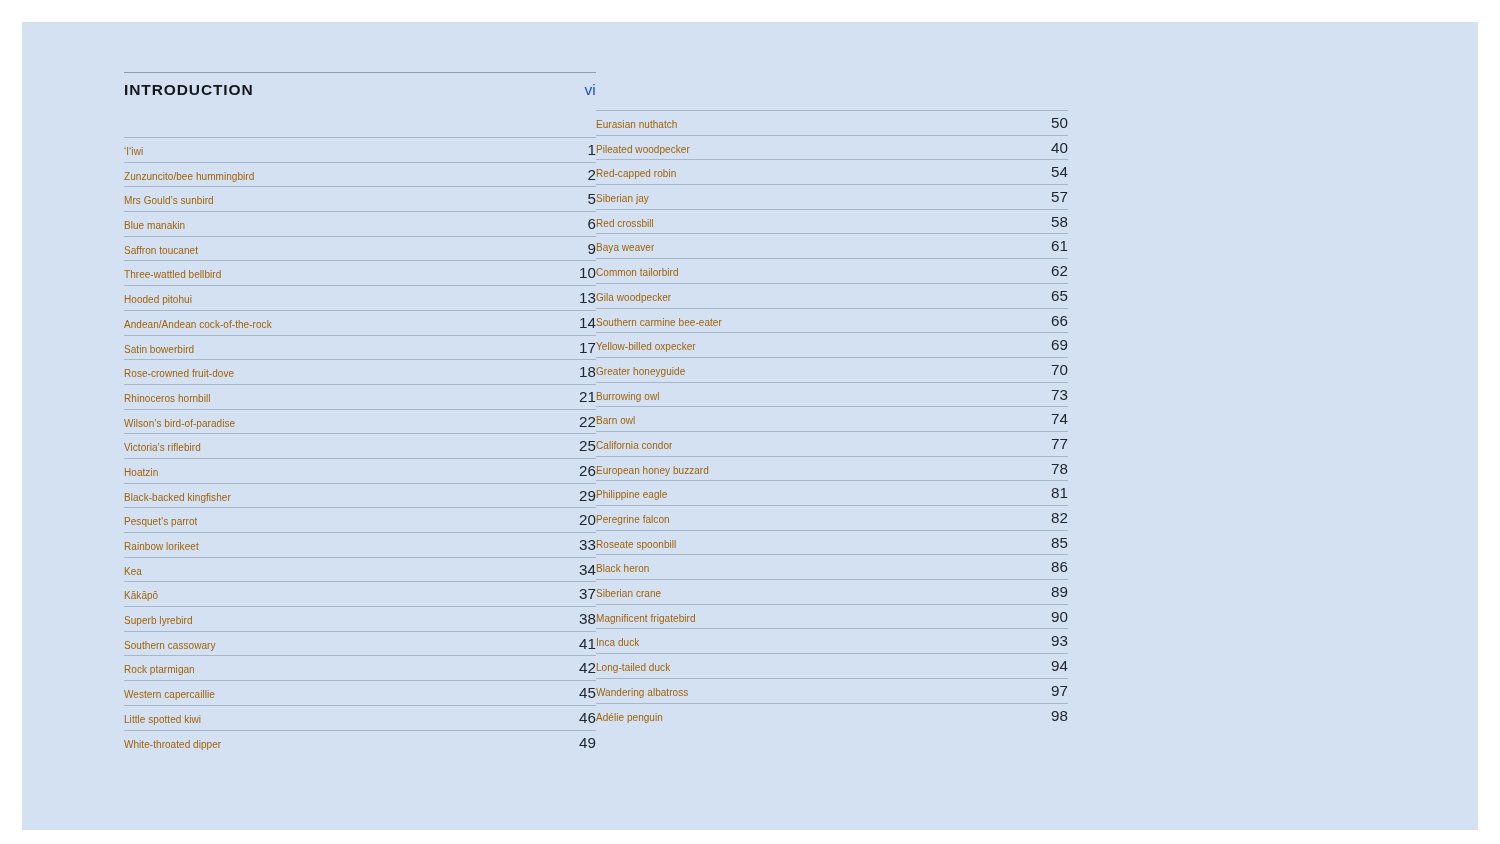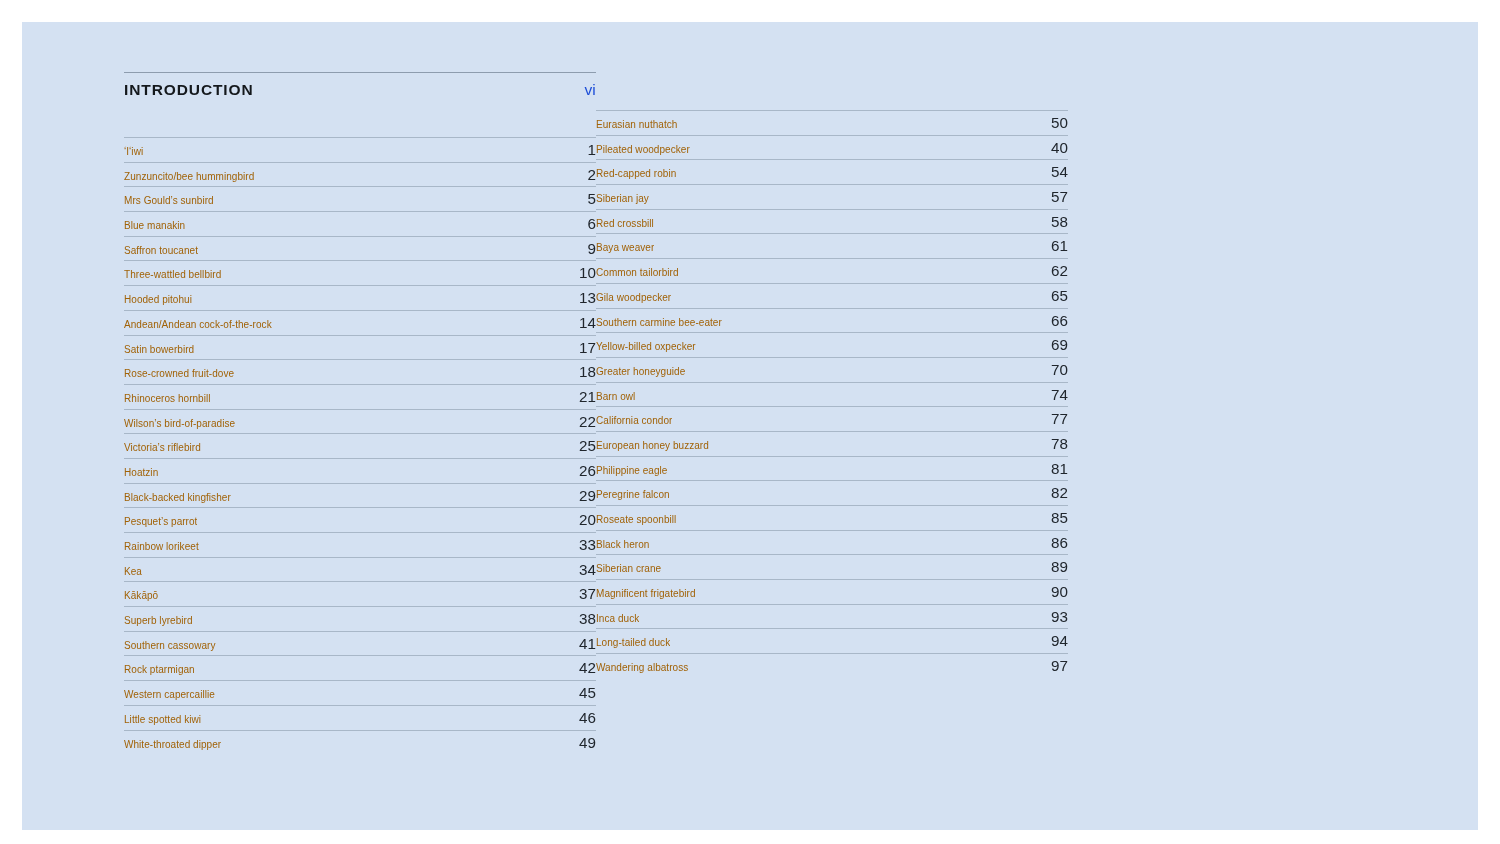--- a/index.html
+++ b/index.html
@@ -247,20 +247,24 @@
           </li>
           <li class="entry">
             <span class="entry-title">Yellow-billed oxpecker</span>
             <span class="entry-page">69</span>
           </li>
           <li class="entry">
             <span class="entry-title">Greater honeyguide</span>
             <span class="entry-page">70</span>
           </li>
           <li class="entry">
+            <span class="entry-title">Burrowing owl</span>
+            <span class="entry-page">73</span>
+          </li>
+          <li class="entry">
             <span class="entry-title">Barn owl</span>
             <span class="entry-page">74</span>
           </li>
           <li class="entry">
             <span class="entry-title">California condor</span>
             <span class="entry-page">77</span>
           </li>
           <li class="entry">
             <span class="entry-title">European honey buzzard</span>
             <span class="entry-page">78</span>
@@ -294,17 +298,21 @@
             <span class="entry-page">93</span>
           </li>
           <li class="entry">
             <span class="entry-title">Long-tailed duck</span>
             <span class="entry-page">94</span>
           </li>
           <li class="entry">
             <span class="entry-title">Wandering albatross</span>
             <span class="entry-page">97</span>
           </li>
+          <li class="entry">
+            <span class="entry-title">Adélie penguin</span>
+            <span class="entry-page">98</span>
+          </li>
         </ul>
     </div>
 
   </div>
 </div>
 
 </body></html>

